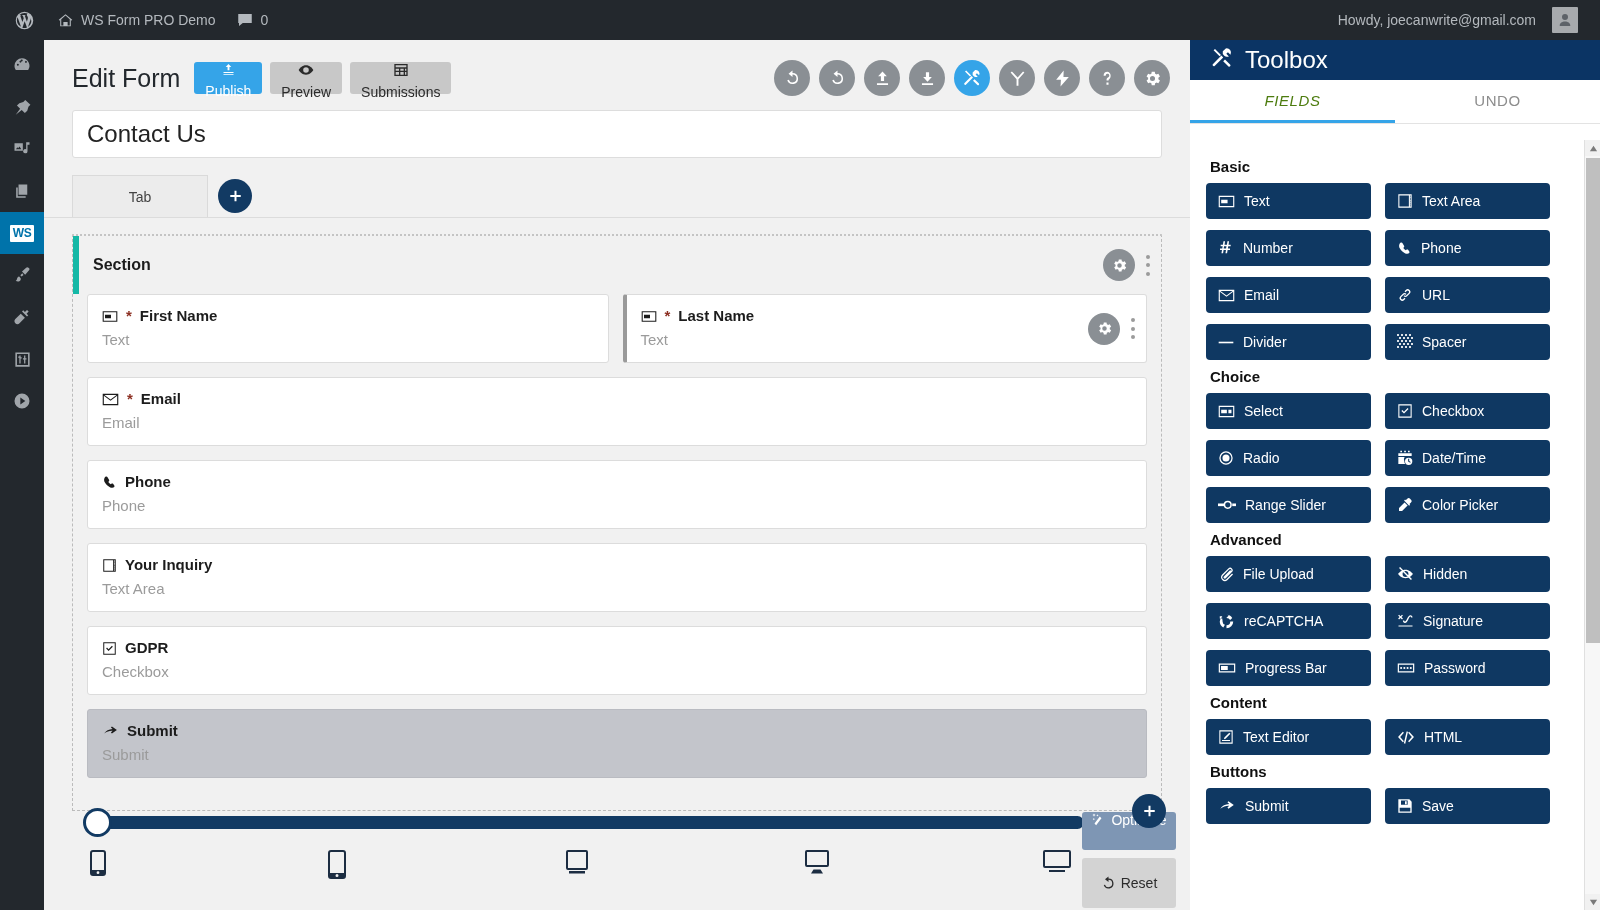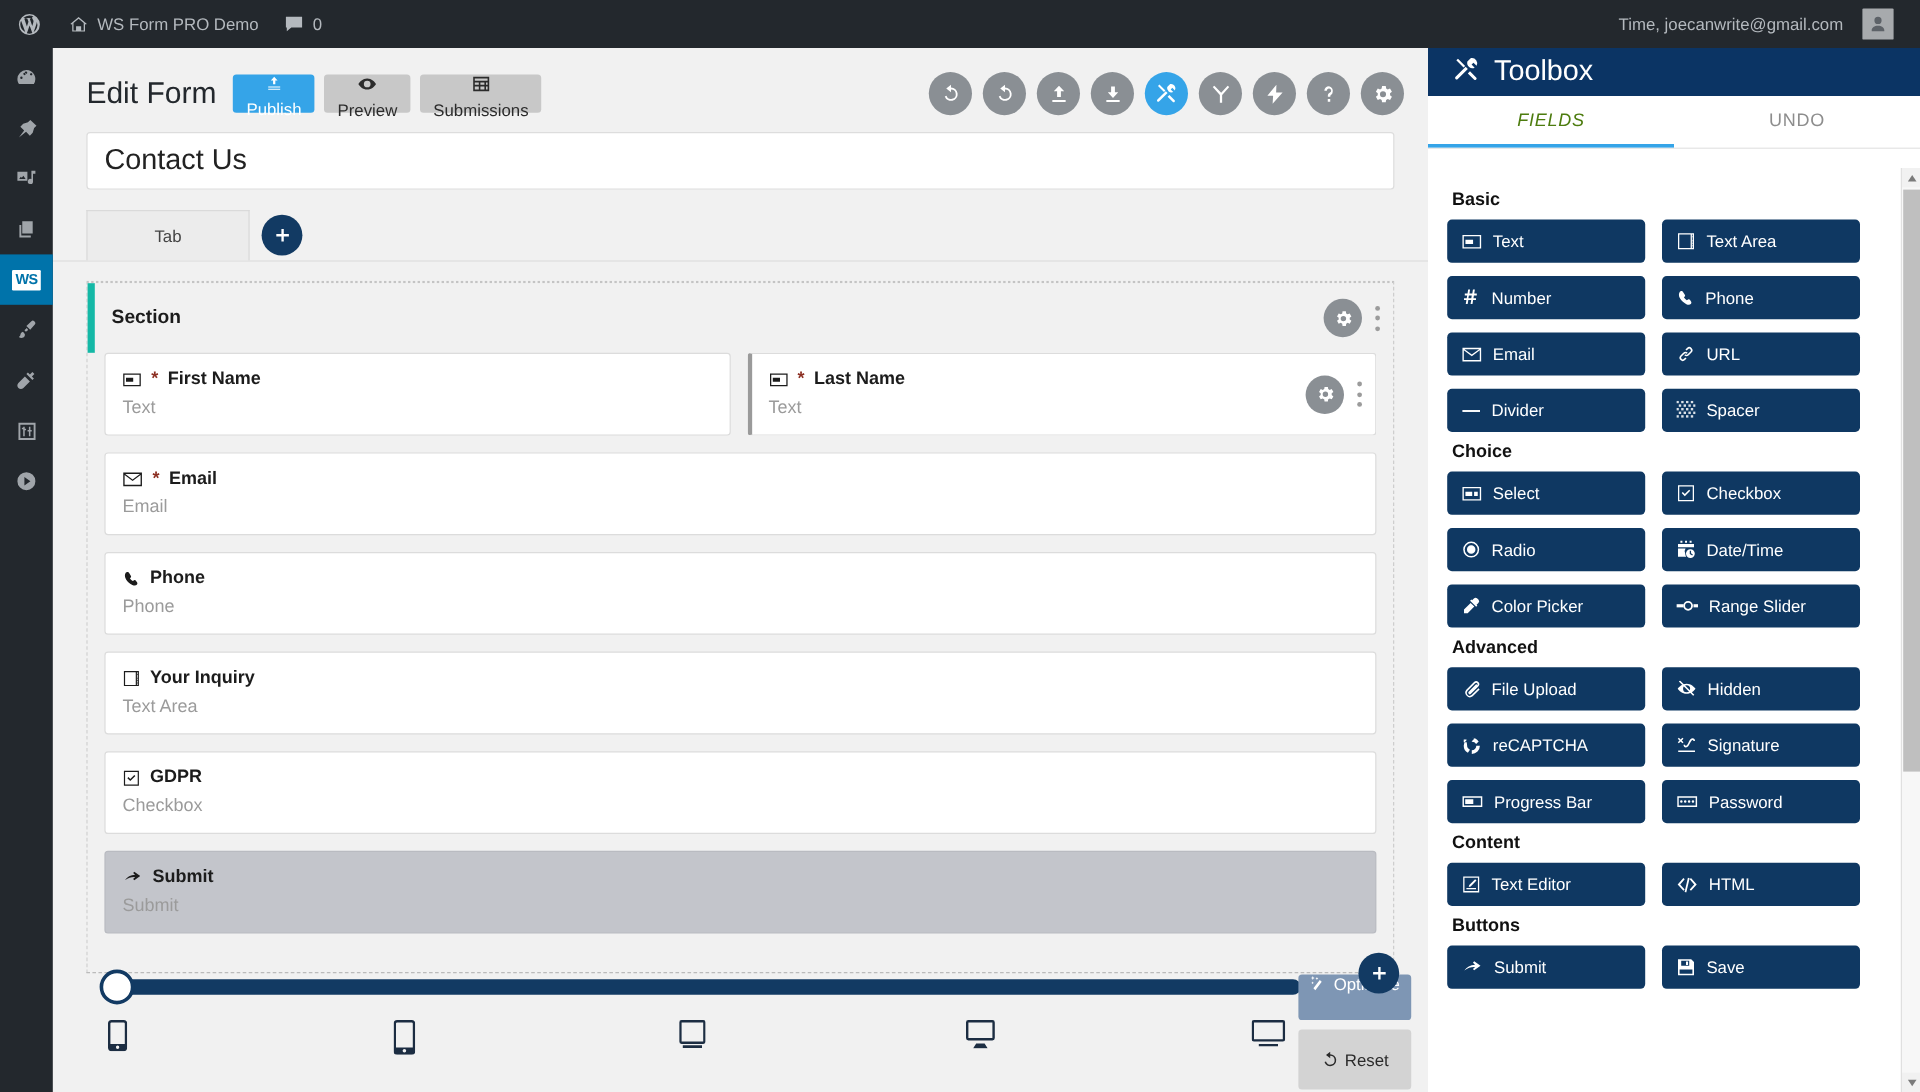--- a/index.html
+++ b/index.html
@@ -238,21 +238,21 @@
       <span class="ab-icon">
         <svg width="18" height="18" viewBox="0 0 24 24">
             <path fill="#b4b9be" d="M3 4h18v12H9l-5 4v-4H3V4z"></path>
           </svg>
       </span>
       <span>0</span>
     </div>
   </div>
   <div class="ab-right">
     <div class="ab-item">
-      <span>Time, joecanwrite@gmail.com</span>
+      <span>Howdy, joecanwrite@gmail.com</span>
       <span class="ab-avatar">
         <svg width="18" height="18" viewBox="0 0 24 24">
             <path fill="#5d6268" d="M12 12a4 4 0 1 0 0-8 4 4 0 0 0 0 8zm0 2c-4 0-7 2.2-7 5v1h14v-1c0-2.8-3-5-7-5z"></path>
           </svg>
       </span>
     </div>
   </div>
 </div>
 
 <div id="wp-sidebar">
@@ -743,33 +743,33 @@
           </svg>
         <span>Radio</span>
       </div>
       <div class="tbx-item">
         <svg width="16" height="16" viewBox="0 0 24 24">
             <path d="M5 1h2.5v2.5H5V1zm5.8 0h2.5v2.5h-2.5V1zm5.7 0H19v2.5h-2.5V1zM2 5h20v4H2V5zm0 5.5h9.4A6.5 6.5 0 0 0 11 17c0 1.5.5 2.9 1.3 4H2V10.5zm15.5 1a5.5 5.5 0 1 0 0 11 5.5 5.5 0 0 0 0-11zm-.8 1.8h1.6v3.3l2.3 1.4-.8 1.3-3.1-1.9v-4.1z"></path>
           </svg>
         <span>Date/Time</span>
       </div>
       <div class="tbx-item">
-        <svg width="16" height="16" viewBox="0 0 24 24">
-            <path d="M19.6 2.6a3 3 0 0 0-4.2 0l-2.3 2.3-1-1-1.5 1.5 7.6 7.6 1.5-1.5-1-1 2.3-2.3a3 3 0 0 0 0-4.2l-1.4-1.4zM11.3 8.1 3 16.4V21h4.6l8.3-8.3-4.6-4.6z"></path>
-          </svg>
-        <span>Color Picker</span>
-      </div>
-      <div class="tbx-item">
         <svg width="18" height="10" viewBox="0 0 24 12">
             <rect x="0" y="4" width="8" height="3.5"></rect>
             <rect x="19" y="4" width="5" height="3.5"></rect>
             <circle cx="13" cy="5.8" r="4.4" fill="none" stroke="#fff" stroke-width="2"></circle>
           </svg>
         <span>Range Slider</span>
       </div>
+      <div class="tbx-item">
+        <svg width="16" height="16" viewBox="0 0 24 24">
+            <path d="M19.6 2.6a3 3 0 0 0-4.2 0l-2.3 2.3-1-1-1.5 1.5 7.6 7.6 1.5-1.5-1-1 2.3-2.3a3 3 0 0 0 0-4.2l-1.4-1.4zM11.3 8.1 3 16.4V21h4.6l8.3-8.3-4.6-4.6z"></path>
+          </svg>
+        <span>Color Picker</span>
+      </div>
     </div>
 
     <div class="tbx-group-title">Advanced</div>
     <div class="tbx-grid">
       <div class="tbx-item">
         <svg width="16" height="16" viewBox="0 0 24 24">
             <path d="M18.4 6.1 8.9 15.6a1.9 1.9 0 0 0 2.7 2.7l9.3-9.3a3.8 3.8 0 1 0-5.4-5.4L5.9 13.3a5.7 5.7 0 0 0 8 8l8.6-8.5-1.4-1.4-8.6 8.5a3.7 3.7 0 0 1-5.2-5.2L16.9 5a1.8 1.8 0 1 1 2.6 2.6l-.1-.1-1-1.4z"></path>
           </svg>
         <span>File Upload</span>
       </div>

